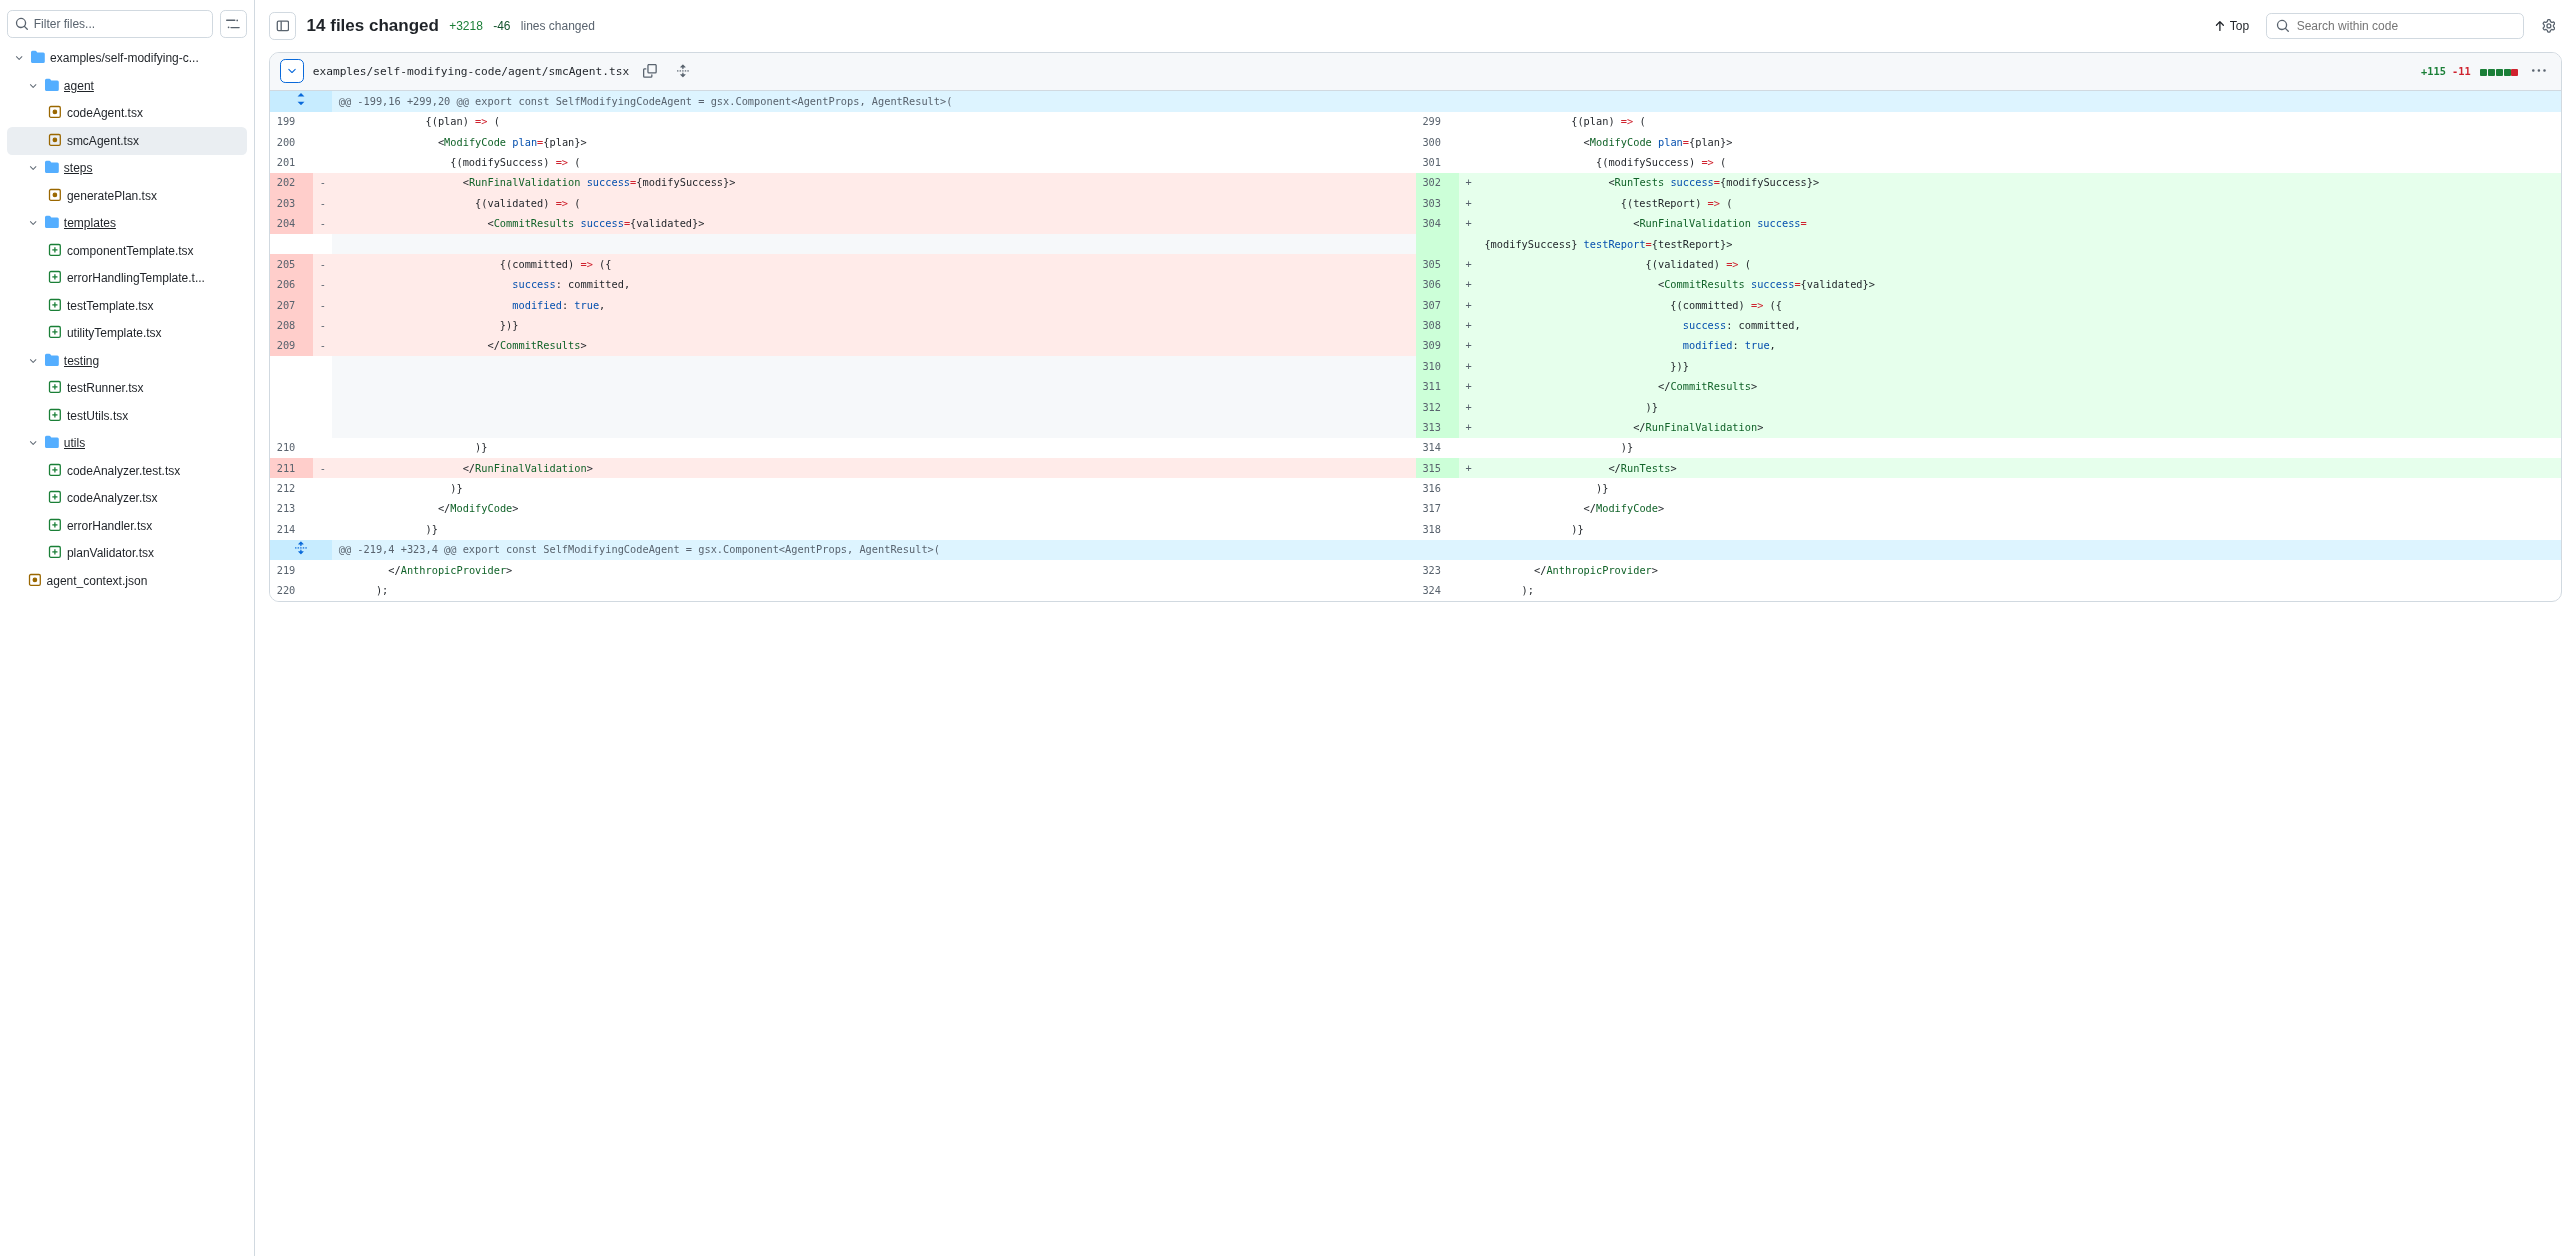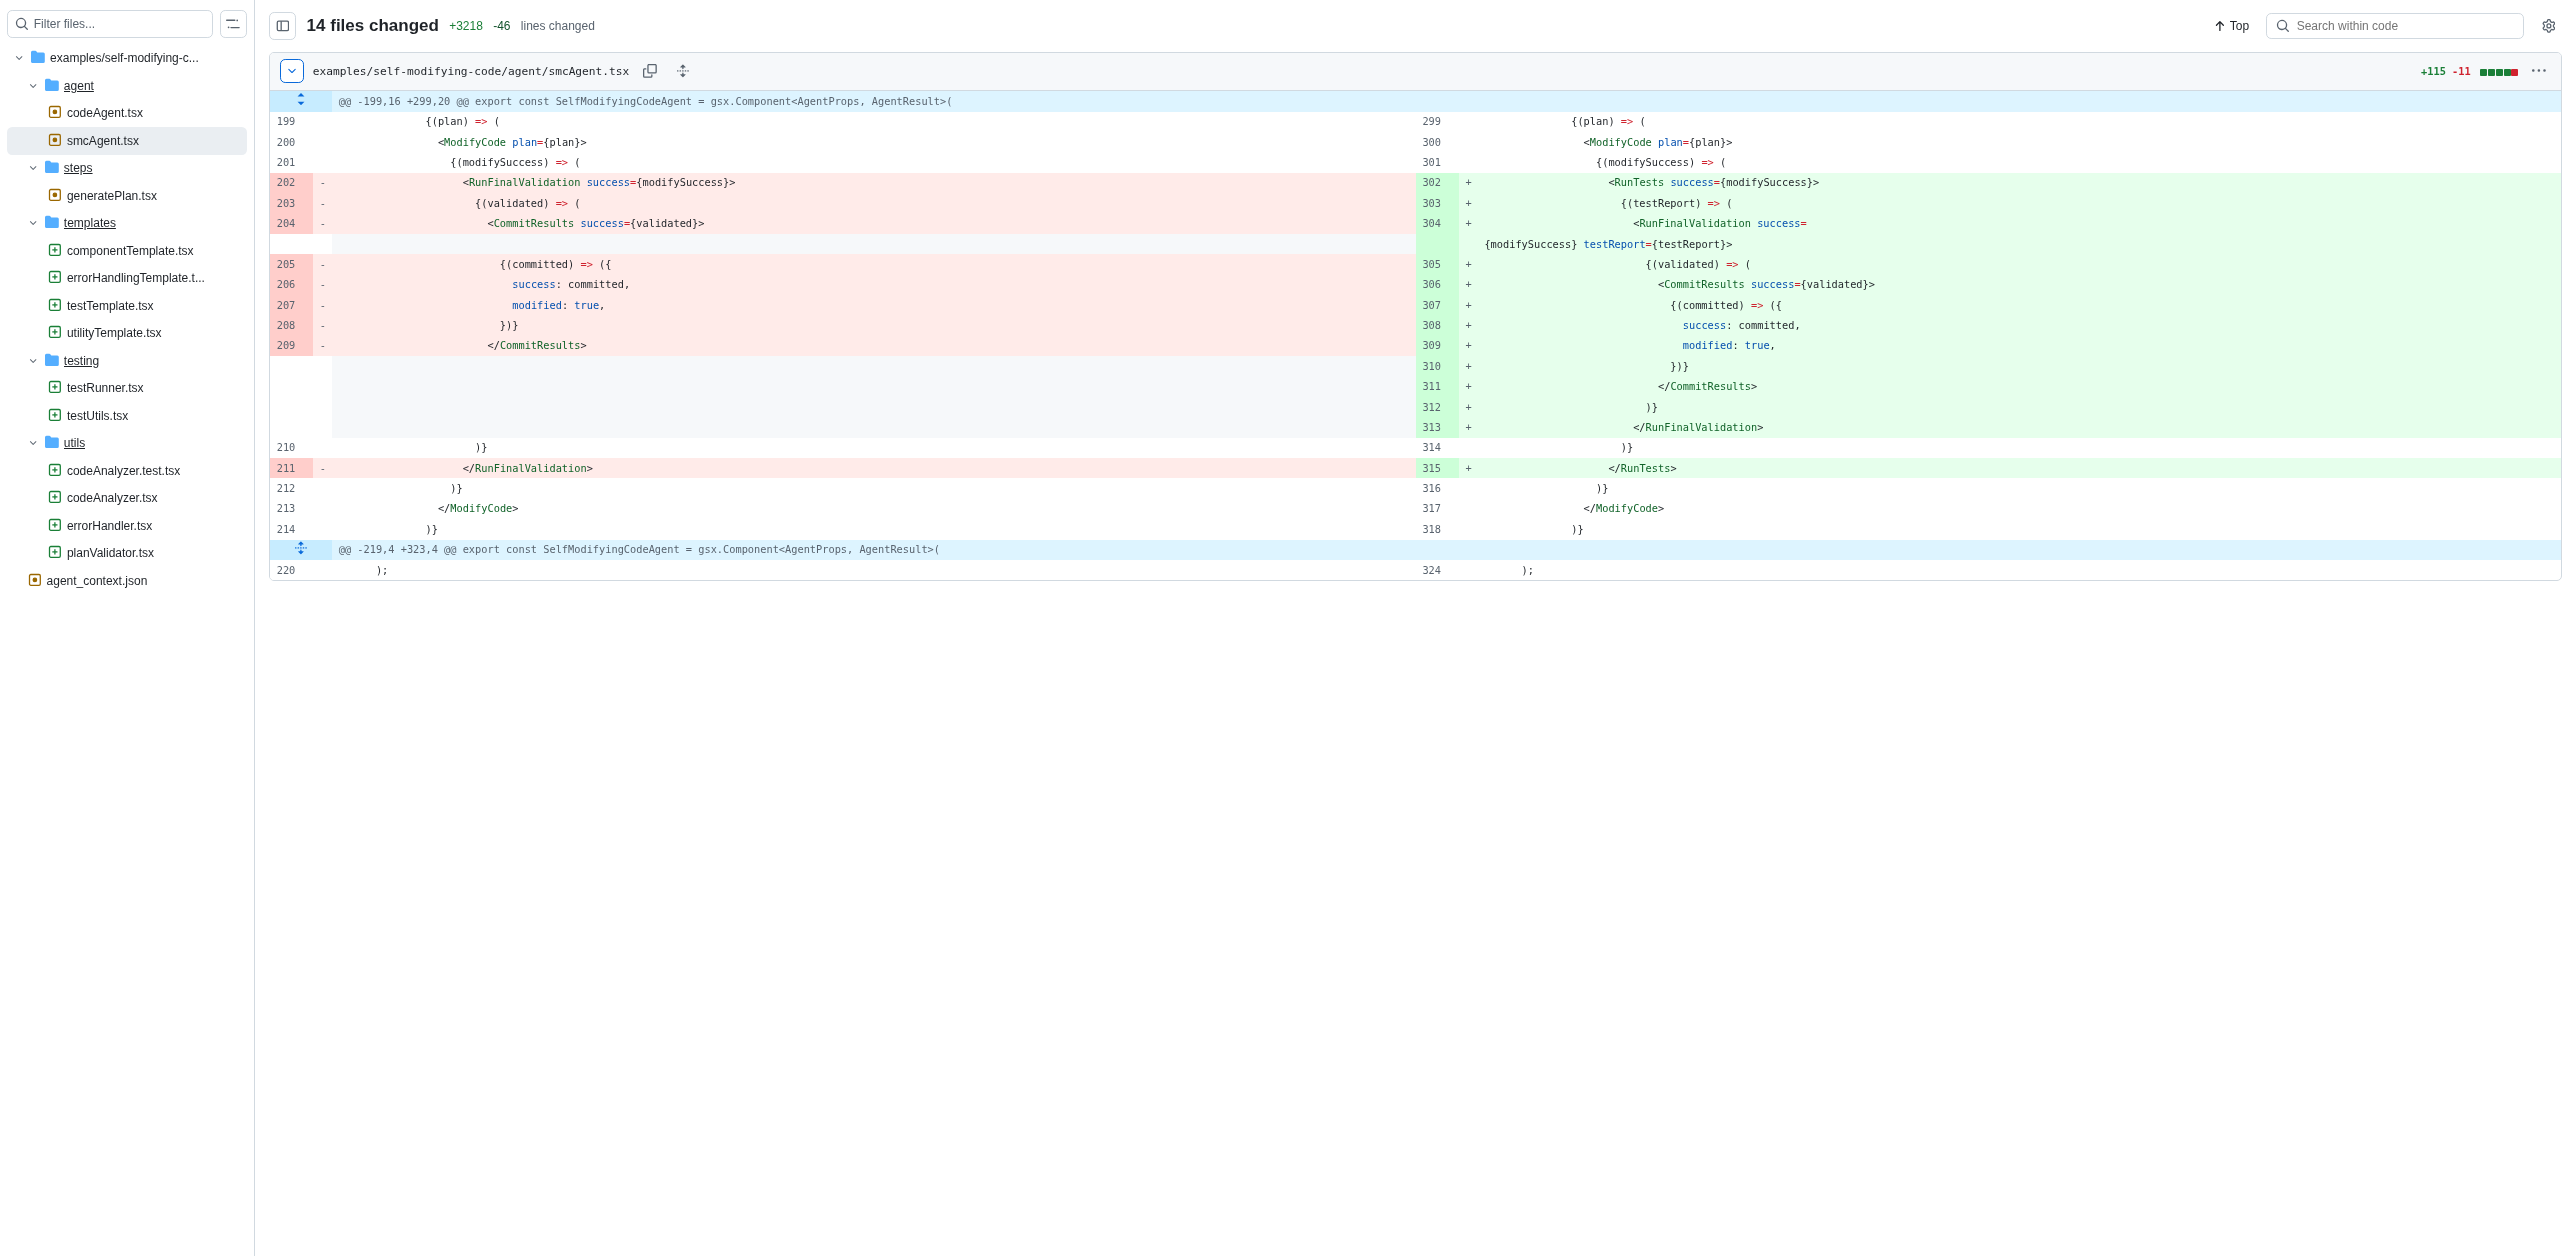--- a/index.html
+++ b/index.html
@@ -36,21 +36,21 @@
 .add-stat { color: #1a7f37; font-weight: 500; font-size: 12px; }
 .del-stat { color: #14532d; font-weight: 500; font-size: 12px; }
 .lines-changed { color: #59636e; font-size: 12px; }
 .tb-spacer { flex: 1; }
 .top-btn { display: flex; align-items: center; gap: 3.4px; color: #1f2328; cursor: pointer; padding: 3.4px 6.9px; }
 .search-wrap { display: flex; align-items: center; border: 0.9px solid #d1d9e0; border-radius: 5.2px; padding: 5.2px 8.6px; width: 258px; gap: 6.9px; }
 .search-wrap input { border: none; outline: none; flex: 1; font-size: 12px; }
 .gear-btn { width: 27.5px; height: 27.5px; display: flex; align-items: center; justify-content: center; cursor: pointer; border: none; background: none; color: #59636e; }
 
 
-.file-block { margin: 0 13.8px 13.8px 13.8px; border: 0.9px solid #d1d9e0; border-radius: 5px; overflow: hidden; }
+.file-block { margin: 0 13.8px 13.8px 13.8px; border: 0.9px solid #d1d9e0; border-radius: 10px; overflow: hidden; }
 .file-header { display: flex; align-items: center; padding: 6.9px 10.3px; background: #f6f8fa; border-bottom: 0.9px solid #d1d9e0; gap: 8.6px; }
 .collapse-btn { width: 24px; height: 24px; border: 1.7px solid #0969da; border-radius: 5.2px; display: flex; align-items: center; justify-content: center; cursor: pointer; background: #fff; color: #0969da; }
 .file-path { font-family: ui-monospace, SFMono-Regular, Menlo, monospace; font-size: 11.2px; color: #1f2328; }
 .icon-btn { width: 24px; height: 24px; display: flex; align-items: center; justify-content: center; cursor: pointer; color: #59636e; border: none; background: none; border-radius: 5.2px; }
 .fh-spacer { flex: 1; }
 .fh-stats { font-family: ui-monospace, SFMono-Regular, Menlo, monospace; font-size: 10.3px; }
 .fh-add { color: #1a7f37; font-weight: 600; }
 .fh-del { color: #cf222e; font-weight: 600; }
 .diff-squares { display: inline-flex; gap: 0.9px; margin-left: 3.4px; vertical-align: middle; }
 .diff-squares span { width: 6.9px; height: 6.9px; border-radius: 0.9px; }
@@ -537,20 +537,28 @@
               <td class="ln-cell" colspan="2">
                 <div class="hunk-expand">
                   <svg width="13.8" height="13.8" viewBox="0 0 16 16" fill="#0969da">
                     <path d="m8.177.677 2.896 2.896a.25.25 0 0 1-.177.427H8.75v1.25a.75.75 0 0 1-1.5 0V4H5.104a.25.25 0 0 1-.177-.427L7.823.677a.25.25 0 0 1 .354 0ZM7.25 10.75a.75.75 0 0 1 1.5 0V12h2.146a.25.25 0 0 1 .177.427l-2.896 2.896a.25.25 0 0 1-.354 0l-2.896-2.896A.25.25 0 0 1 5.104 12H7.25v-1.25Zm-5-2a.75.75 0 0 0 0-1.5h-.5a.75.75 0 0 0 0 1.5h.5ZM6 8a.75.75 0 0 1-.75.75h-.5a.75.75 0 0 1 0-1.5h.5A.75.75 0 0 1 6 8Zm2.25.75a.75.75 0 0 0 0-1.5h-.5a.75.75 0 0 0 0 1.5h.5ZM12 8a.75.75 0 0 1-.75.75h-.5a.75.75 0 0 1 0-1.5h.5A.75.75 0 0 1 12 8Zm2.25.75a.75.75 0 0 0 0-1.5h-.5a.75.75 0 0 0 0 1.5h.5Z"></path>
                   </svg>
                 </div>
               </td>
               <td class="code-cell" colspan="4">@@ -219,4 +323,4 @@ export const SelfModifyingCodeAgent = gsx.Component&lt;AgentProps, AgentResult&gt;(</td>
             </tr>
             <tr>
+              <td class="ln-cell">219</td>
+              <td class="mk-cell"></td>
+              <td class="code-cell"><span class="s-plain">        &lt;/</span><span class="s-tag">AnthropicProvider</span><span class="s-plain">&gt;</span></td>
+              <td class="ln-cell">323</td>
+              <td class="mk-cell"></td>
+              <td class="code-cell"><span class="s-plain">        &lt;/</span><span class="s-tag">AnthropicProvider</span><span class="s-plain">&gt;</span></td>
+            </tr>
+            <tr>
               <td class="ln-cell">220</td>
               <td class="mk-cell"></td>
               <td class="code-cell"><span class="s-plain">      );</span></td>
               <td class="ln-cell">324</td>
               <td class="mk-cell"></td>
               <td class="code-cell"><span class="s-plain">      );</span></td>
             </tr>
           </tbody>
       </table>
     </div>

